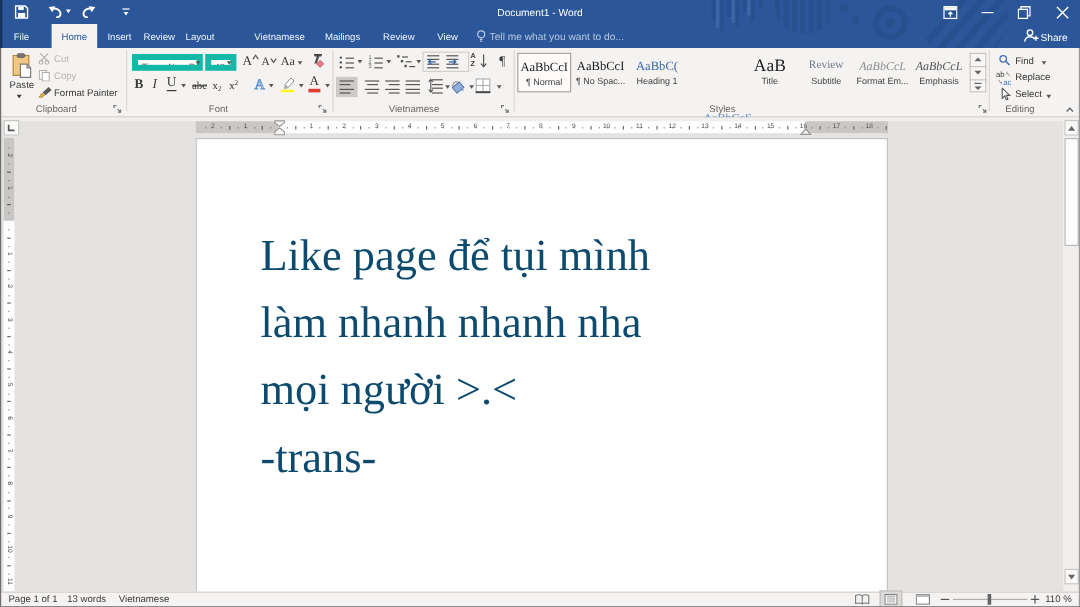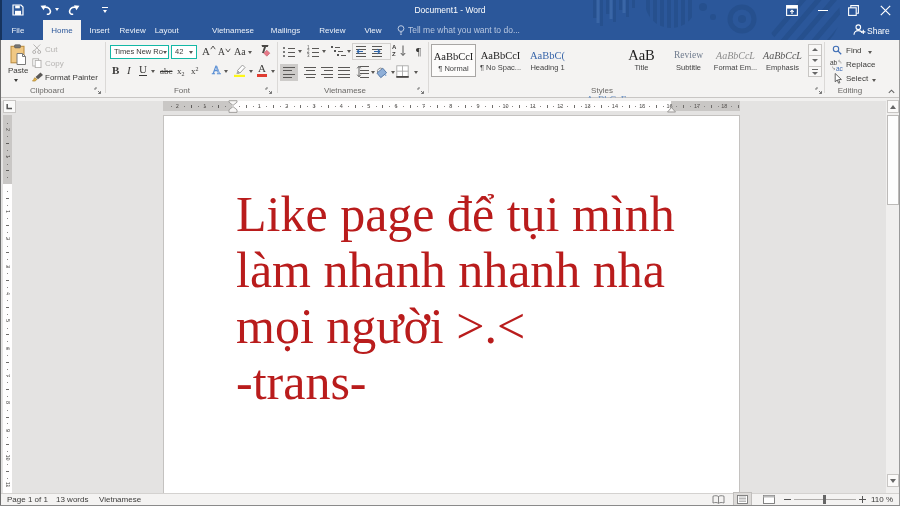--- a/index.html
+++ b/index.html
@@ -7,21 +7,21 @@
 .abs{position:absolute;}
 svg{display:block;}
 #title{left:0;top:4.5px;width:900px;text-align:center;color:#fff;font-size:8.5px;}
 .tab{color:#edf2f9;font-size:8px;top:20px;height:20px;line-height:21px;text-align:center;}
 #tellme{color:#b8c7e0;font-size:8.5px;top:20px;height:20px;line-height:21px;}
 #share{color:#fff;font-size:8.5px;top:22px;height:18px;line-height:18px;}
 .gsep{top:42px;width:1px;height:51px;background:#dbd9d7;}
 .glabel{color:#6a6866;font-size:8px;top:85.5px;text-align:center;}
 .btxt{color:#3b3a39;font-size:8px;}
 .gray{color:#b6b4b2;}
-.combo{background:#fff;border:1px solid #14b8a6;box-sizing:border-box;font-size:7.5px;color:#3b3a39;white-space:nowrap;overflow:hidden;}
+.combo{background:#fff;border:5px solid #14b8a6;box-sizing:border-box;font-size:7.5px;color:#3b3a39;white-space:nowrap;overflow:hidden;}
 .card{top:44px;width:45px;height:33px;text-align:center;overflow:hidden;box-sizing:border-box;}
 .cardAa{font-family:"Liberation Serif",serif;font-size:10.5px;line-height:15px;margin-top:3.5px;white-space:nowrap;}
 .cardlbl{font-size:7.5px;color:#444;line-height:10px;white-space:nowrap;}
 .rnum{position:absolute;font-size:5.5px;color:#4c4a48;text-align:center;width:10px;line-height:7px;}
 .dk{color:#3b3a39}
 .sb{font-size:8px;color:#3b3a39;top:495px;}
 </style>
 </head>
 <body>
 
@@ -342,21 +342,21 @@
 </svg>
 <div class="abs btxt" style="left:846px;top:60px;">Replace</div>
 <svg class="abs" style="left:834px;top:73px" width="9" height="11" viewBox="0 0 9 11">
 <path d="M1.2 0.5 L1.2 8.8 L3.3 6.9 L4.6 10.2 L5.9 9.7 L4.6 6.5 L7.4 6.5 z" fill="#fff" stroke="#555" stroke-width="0.9"></path>
   </svg>
 <div class="abs btxt" style="left:846px;top:74px;">Select</div>
 <div class="abs" style="left:872px;top:78.5px;width:0;height:0;border-left:2.4px solid transparent;border-right:2.4px solid transparent;border-top:3px solid #5a5856;"></div>
 <div class="abs" style="left:0;top:98px;width:900px;height:395px;background:#e4e3e2;"></div>
 <div class="abs" style="left:0;top:98px;width:900px;height:3px;background:#f1f0ef;"></div>
 <div class="abs" style="left:163px;top:115px;width:577px;height:391px;background:#fff;border:1px solid #c4c2c0;border-bottom:none;box-sizing:border-box;"></div>
-<div class="abs" style="left:236px;top:185.5px;font-family:'Liberation Serif',serif;font-size:50px;line-height:56.2px;color:#b91c1c;white-space:nowrap;">Like page để tụi mình<br>làm nhanh nhanh nha<br>mọi người &gt;.&lt;<br>-trans-</div>
+<div class="abs" style="left:217px;top:185.5px;font-family:'Liberation Serif',serif;font-size:37px;line-height:56.2px;color:#0c4a6e;white-space:nowrap;">Like page để tụi mình<br>làm nhanh nhanh nha<br>mọi người &gt;.&lt;<br>-trans-</div>
 <div class="abs" style="left:3px;top:100px;width:13px;height:13px;background:#fafaf9;border:1px solid #c8c6c4;box-sizing:border-box;"></div>
 <svg class="abs" style="left:6px;top:103px" width="7" height="7" viewBox="0 0 7 7">
     <path d="M1.2 1 L1.2 5.6 L6 5.6" stroke="#555" stroke-width="1.5" fill="none"></path>
   </svg>
 <div class="abs" style="left:163px;top:101px;width:577px;height:10px;background:#fffefe;"></div>
 <div class="abs" style="left:163px;top:101px;width:69px;height:10px;background:#c9c7c5;"></div>
 <div class="abs" style="left:671px;top:101px;width:69px;height:10px;background:#c9c7c5;"></div>
 <div class="rnum" style="left:254.4px;top:103px;">1</div>
 <div class="rnum" style="left:281.7px;top:103px;">2</div>
 <div class="rnum" style="left:309.1px;top:103px;">3</div>

